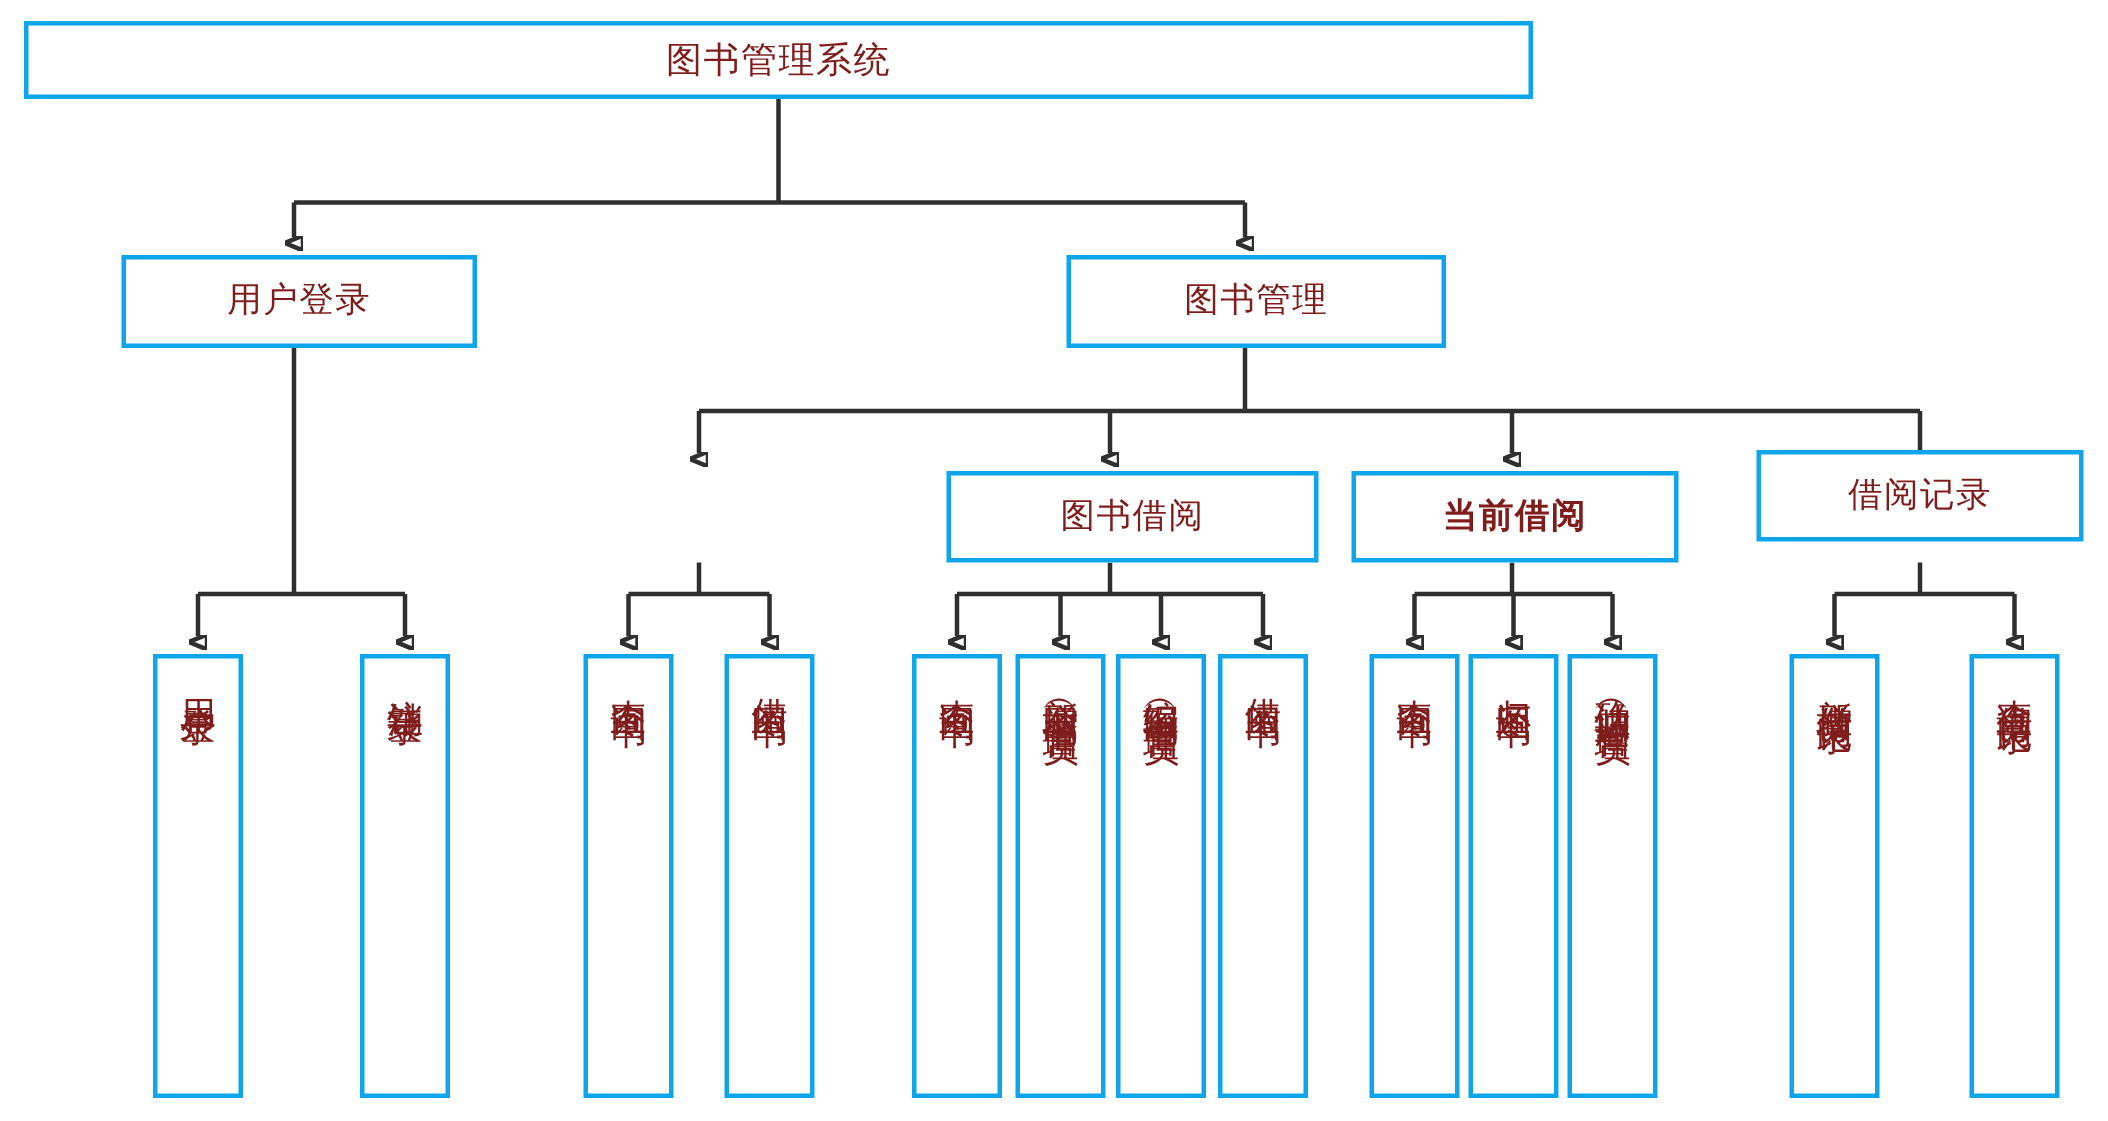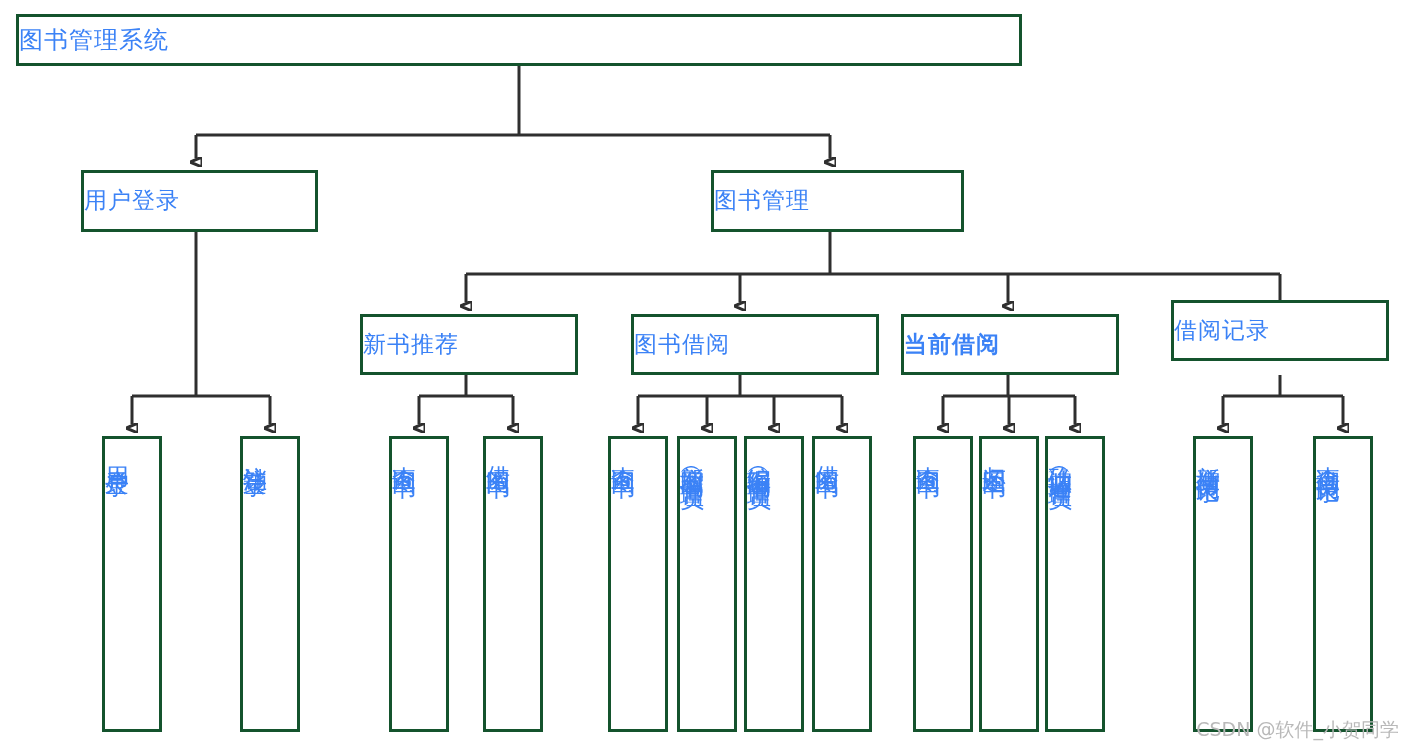--- a/index.html
+++ b/index.html
@@ -7,25 +7,26 @@
     width:1405px;height:747px;
     background:#ffffff;
     font-family:"DejaVu Sans","Liberation Sans",sans-serif;
     overflow:hidden;
     position:relative;
   }
   #diagram{position:absolute;left:0;top:0;width:1405px;height:747px;}
   .node{
     position:absolute;
     box-sizing:border-box;
-    border:3px solid #14532d;
+    border:3px solid #0ea5e9;
     background:#ffffff;
-    color:#3b82f6;
+    color:#7f1d1d;
     display:flex;
     align-items:center;
+    justify-content:center;
     z-index:2;
   }
   .node .label{
     text-align:center;
     line-height:1.12;
     white-space:nowrap;
   }
   
   .node.h .label{
     font-size:23px;
@@ -115,23 +116,20 @@
     <span class="label">图书管理系统</span>
   </div>
 
   <div class="node h" style="left:81px;top:170px;width:237px;height:62px;">
     <span class="label">用户登录</span>
   </div>
   <div class="node h" style="left:711px;top:170px;width:253px;height:62px;">
     <span class="label">图书管理</span>
   </div>
 
-  <div class="node h" style="left:360px;top:314px;width:218px;height:61px;">
-    <span class="label">新书推荐</span>
-  </div>
   <div class="node h" style="left:631px;top:314px;width:248px;height:61px;">
     <span class="label">图书借阅</span>
   </div>
   <div class="node h" style="left:901px;top:314px;width:218px;height:61px;font-weight:bold;">
     <span class="label">当前借阅</span>
   </div>
   <div class="node h" style="left:1171px;top:300px;width:218px;height:61px;">
     <span class="label">借阅记录</span>
   </div>
 
@@ -172,15 +170,14 @@
     <span class="label">确认归还（管理员）</span>
   </div>
 
   <div class="node v" style="left:1193px;top:436px;width:60px;height:296px;">
     <span class="label">新增借阅记录</span>
   </div>
   <div class="node v" style="left:1313px;top:436px;width:60px;height:296px;">
     <span class="label">查询借阅记录</span>
   </div>
 
-  <div class="watermark">CSDN @软件_小贺同学</div>
 
 </div>
 
 </body></html>

